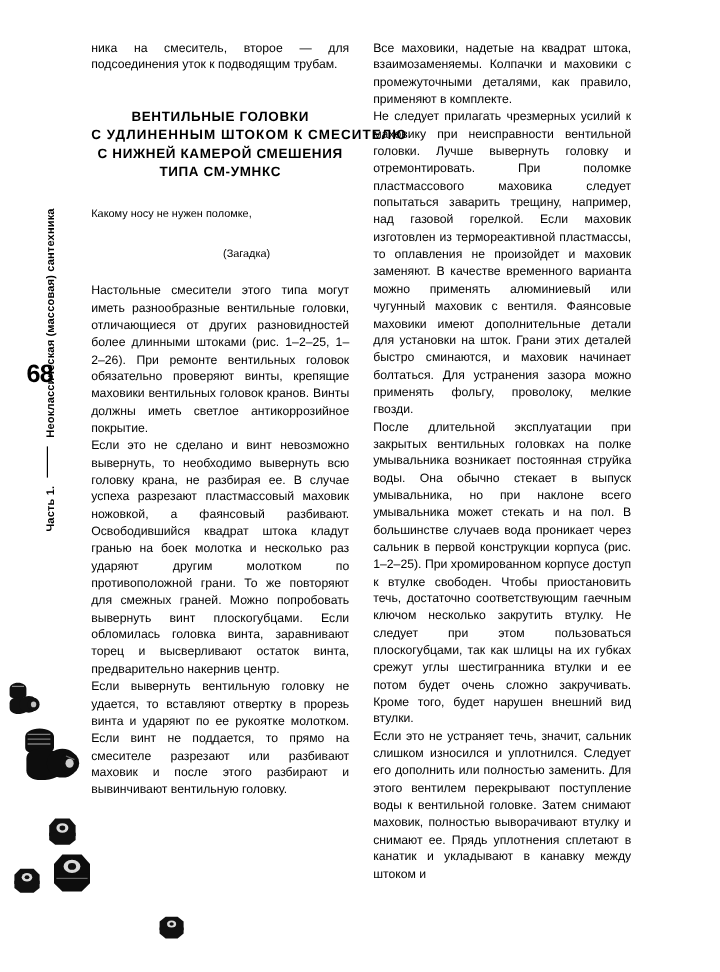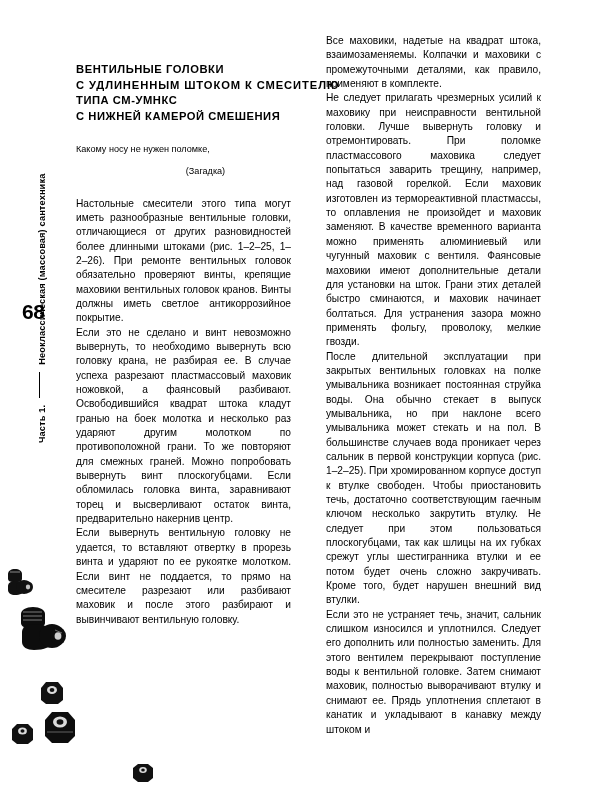--- a/index.html
+++ b/index.html
@@ -71,52 +71,52 @@
     position: absolute;
     top: 34px;
     width: 215px;
     font-size: 10.2px;
     line-height: 14.35px;
     text-align: justify;
     text-justify: inter-word;
     hyphens: manual;
   }
   .col-left  { left: 76px; }
-  .col-right { left: 326px; }
+  .col-right { left: 311px; }
 
   .col p {
     margin: 0;
     text-indent: 0;
   }
   .col p + p { margin-top: 0; }
 
   
   .section-head {
     margin: 28px 0 0 0;
     font-size: 11.2px;
     font-weight: 700;
     line-height: 15.6px;
     letter-spacing: 0.55px;
-    text-align: left;
+    text-align: center;
     text-transform: uppercase;
   }
   .section-head .ln { display: block; white-space: nowrap; }
   .section-head .ln:nth-child(2) { letter-spacing: 0.9px; }
 
   
   .epigraph {
     margin: 19px 0 0 0;
     font-size: 9.1px;
     line-height: 12.6px;
     text-align: left;
   }
   .epigraph .line { display: block; }
   .epigraph .source {
     display: block;
-    margin-top: 9px;
+    margin-top: 20px;
     text-align: center;
     padding-left: 44px;
   }
   .after-epigraph { margin-top: 19px !important; }
 
   
   .deco {
     position: absolute;
     pointer-events: none;
   }
@@ -131,26 +131,27 @@
     <div class="running-head">
       <span class="part">Часть 1.</span>
       <span class="rule"></span>
       <span class="chapter">Неоклассическая (массовая) сантехника</span>
     </div>
     <div class="folio">68</div>
   </div>
 
   <div class="col col-left">
 
+    <p>ника на смеситель, второе — для подсоединения уток к подводящим трубам.</p>
 
     <h2 class="section-head">
       <span class="ln">Вентильные головки</span>
       <span class="ln">с удлиненным штоком к смесителю</span>
+      <span class="ln">с нижней камерой смешения</span>
       <span class="ln">типа см-умнкс</span>
-      <span class="ln">с нижней камерой смешения</span>
     </h2>
 
     <div class="epigraph">
       <span class="line">Какому носу не нужен поломке,</span>
       <span class="source">(Загадка)</span>
     </div>
 
     <p class="after-epigraph">Настольные смесители этого типа могут иметь разнообразные вентильные головки, отличающиеся от других разновидностей более длинными штоками (рис. 1–2–25, 1–2–26). При ремонте вентильных головок обязательно проверяют винты, крепящие маховики вентильных головок кранов. Винты должны иметь светлое антикоррозийное покрытие.</p>
     <p>Если это не сделано и винт невозможно вывернуть, то необходимо вывернуть всю головку крана, не разбирая ее. В случае успеха разрезают пластмассовый маховик ножовкой, а фаянсовый разбивают. Освободившийся квадрат штока кладут гранью на боек молотка и несколько раз ударяют другим молотком по противоположной грани. То же повторяют для смежных граней. Можно попробовать вывернуть винт плоскогубцами. Если обломилась головка винта, заравнивают торец и высверливают остаток винта, предварительно накернив центр.</p>
     <p>Если вывернуть вентильную головку не удается, то вставляют отвертку в прорезь винта и ударяют по ее рукоятке молотком. Если винт не поддается, то прямо на смесителе разрезают или разбивают маховик и после этого разбирают и вывинчивают вентильную головку.</p>

